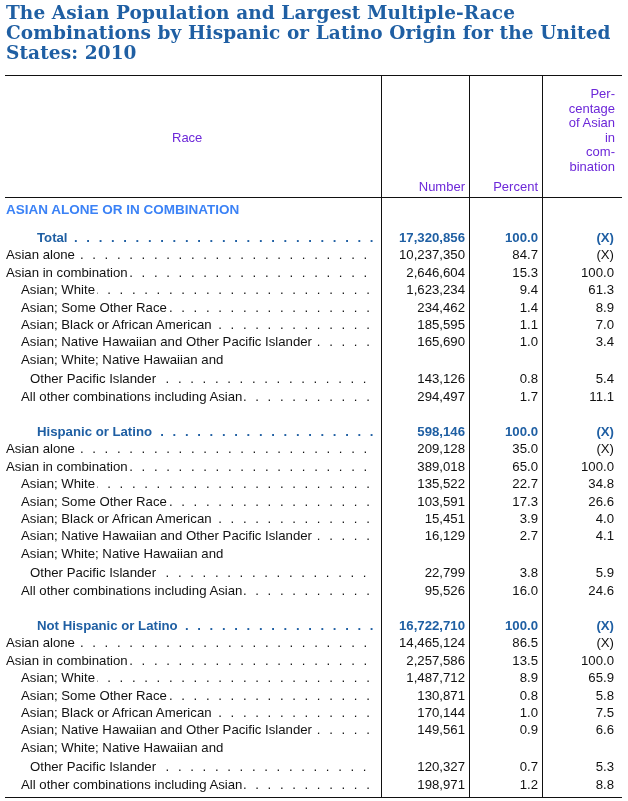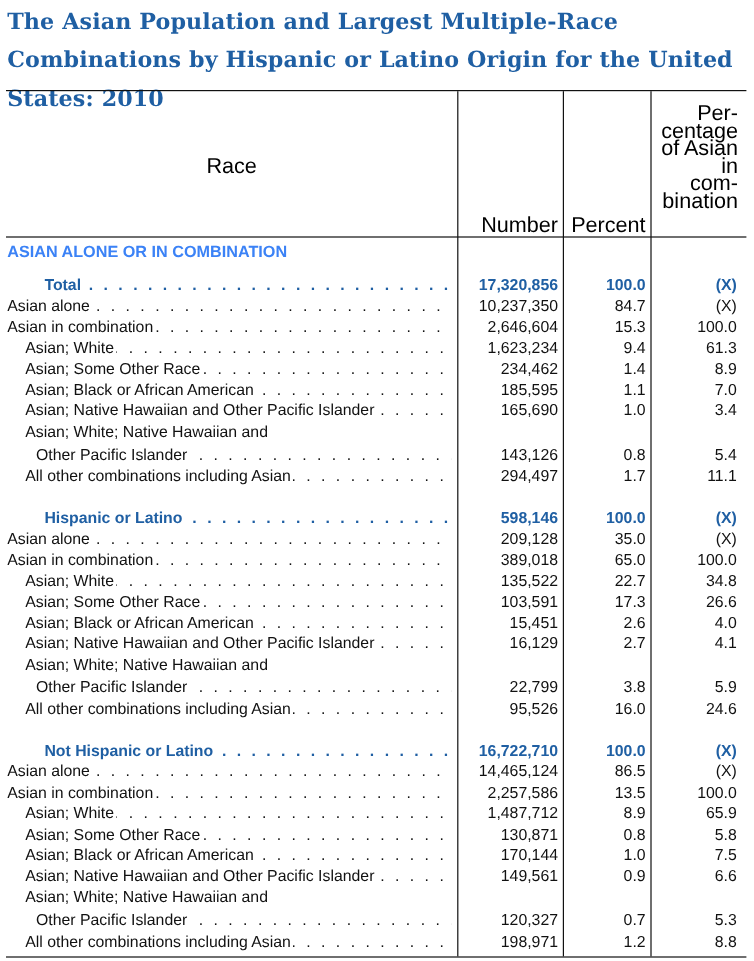--- a/index.html
+++ b/index.html
@@ -1,22 +1,22 @@
 <!DOCTYPE html>
 <html><head>
 <meta charset="utf-8">
 <style>
   html, body { margin:0; padding:0; background:#ffffff; }
   body { width:628px; height:801px; overflow:hidden; position:relative; font-family:"Liberation Sans", sans-serif; color:#111; }
-  .title { position:absolute; left:6px; top:3px; width:610px; font-family:"DejaVu Serif", serif; font-weight:bold; font-size:18.5px; line-height:32px; color:#1f5fa3; letter-spacing:0.1px; }
+  .title { position:absolute; left:6px; top:3px; width:610px; font-family:"DejaVu Serif", serif; font-weight:bold; font-size:18.5px; line-height:20px; color:#1f5fa3; letter-spacing:0.1px; }
   .hline-top { position:absolute; left:5px; top:75px; width:617px; height:0; border-top:1.5px solid #111; }
   .hline-head { position:absolute; left:5px; top:197px; width:617px; height:0; border-top:1px solid #111; }
   .hline-bot { position:absolute; left:5px; top:797px; width:617px; height:0; border-top:1.5px solid #111; }
   .vline { position:absolute; top:76px; height:721px; width:0; border-left:1px solid #111; }
-  .hdr { position:absolute; font-size:18px; line-height:14.6px; color:#000000; }
+  .hdr { position:absolute; font-size:13px; line-height:14.6px; color:#6d28d9; }
   .hdr.race { left:172px; top:131px; }
   .hdr.number { right:calc(628px - 465px); top:180px; text-align:right; }
   .hdr.percent { right:calc(628px - 538px); top:180px; text-align:left; }
   .hdr.pct-comb { right:calc(628px - 615px); top:87px; text-align:right; }
   .section-heading { position:absolute; left:6px; top:202px; font-size:13.5px; font-weight:bold; color:#3b82f6; }
   .row { position:absolute; left:0; width:628px; height:17.5px; font-size:13.2px; line-height:17.5px; }
   .row .lbl { position:absolute; left:6px; width:370px; white-space:nowrap; overflow:hidden; }
   .row .lbl .txt { background:#fff; padding-right:2px; position:relative; z-index:1; }
   .row .lbl .dots { position:absolute; left:0; right:0; top:0; letter-spacing:2.5px; color:#111; white-space:nowrap; overflow:hidden; text-align:right; }
   .row .num { position:absolute; right:calc(628px - 465px); text-align:right;margin-left:28px; }
@@ -141,21 +141,21 @@
     </div>
     <div class="row indent1" style="top: 492.6px;">
       <div class="lbl"><span class="dots"> . . . . . . . . . . . . . . . . . . . . . . . . . . . . . . . . . . . . . . . . . . . . . . . . . . . . . . . .</span><span class="txt">Asian; Some Other Race</span></div>
       <div class="num">103,591</div>
       <div class="pct">17.3</div>
       <div class="comb">26.6</div>
     </div>
     <div class="row indent1" style="top: 510px;">
       <div class="lbl"><span class="dots"> . . . . . . . . . . . . . . . . . . . . . . . . . . . . . . . . . . . . . . . . . . . . . . . . . . . . . . . .</span><span class="txt">Asian; Black or African American</span></div>
       <div class="num">15,451</div>
-      <div class="pct">2.6</div>
+      <div class="pct">3.9</div>
       <div class="comb">4.0</div>
     </div>
     <div class="row indent1" style="top: 527.4px;">
       <div class="lbl"><span class="dots"> . . . . . . . . . . . . . . . . . . . . . . . . . . . . . . . . . . . . . . . . . . . . . . . . . . . . . . . .</span><span class="txt">Asian; Native Hawaiian and Other Pacific Islander</span></div>
       <div class="num">16,129</div>
       <div class="pct">2.7</div>
       <div class="comb">4.1</div>
     </div>
     <div class="row indent1 cont" style="top: 544.8px;">
       <div class="lbl"><span class="txt">Asian; White; Native Hawaiian and</span></div>

